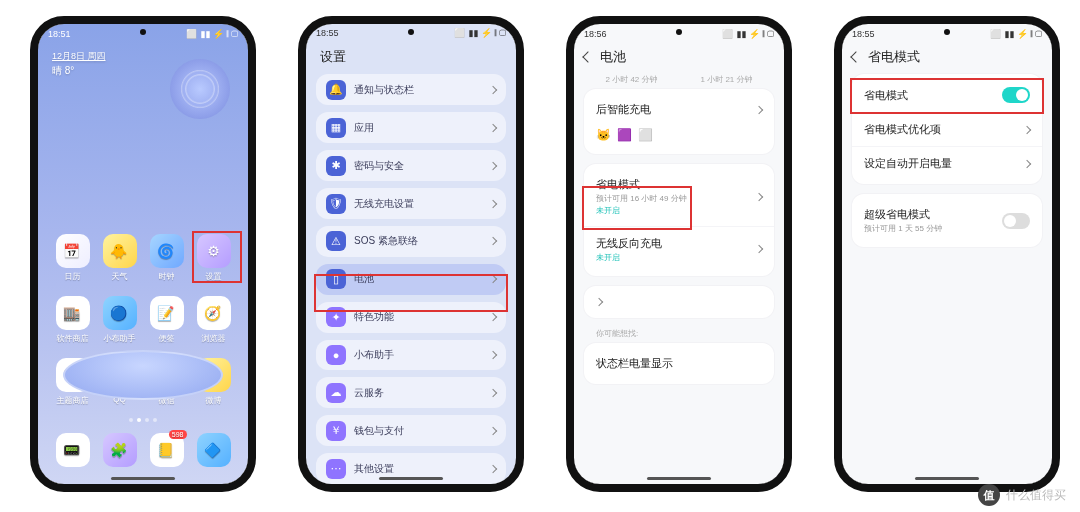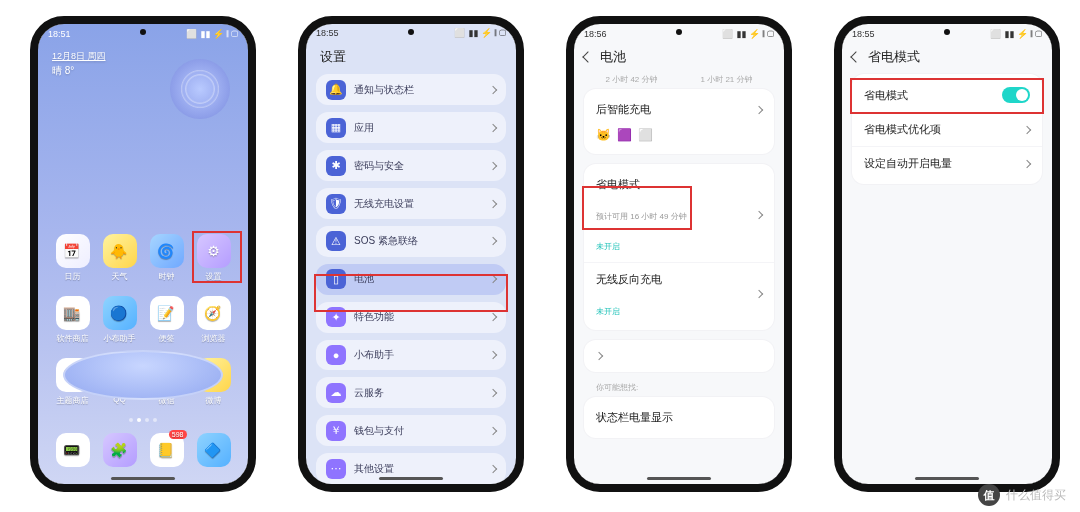--- a/index.html
+++ b/index.html
@@ -92,21 +92,21 @@
   .chev{width:6px;height:6px;border-right:1.5px solid #888;border-bottom:1.5px solid #888;transform:rotate(-45deg);}
 
   
   .header{display:flex;align-items:center;gap:8px;padding:4px 10px 8px;font-size:13px;color:#222;}
   .back{width:8px;height:8px;border-left:1.5px solid #444;border-bottom:1.5px solid #444;transform:rotate(45deg);}
   .card{margin:0 10px 10px;background:#fff;border-radius:12px;padding:4px 0;box-shadow:0 0 0 1px #f2f2f5;}
   .row{padding:9px 12px;display:flex;align-items:center;justify-content:space-between;gap:8px;}
   .row + .row{border-top:1px solid #f4f4f7;}
   .row .main{flex:1;}
   .row .t1{font-size:11px;color:#222;}
-  .row .t2{font-size:8px;color:#999;margin-top:20px;line-height:1.3;}
+  .row .t2{font-size:8px;color:#999;margin-top:2px;line-height:1.3;}
   .row .t2.teal{color:#1fc2b8;}
   .p3 .screen,.p4 .screen{background:#f7f8fa;}
   .toggle{width:28px;height:16px;border-radius:8px;background:#ddd;position:relative;flex:0 0 auto;}
   .toggle::after{content:"";position:absolute;top:2px;left:2px;width:12px;height:12px;border-radius:50%;background:#fff;}
   .toggle.on{background:#1fd6c9;}
   .toggle.on::after{left:auto;right:2px;}
   .smallhead{font-size:8px;color:#aaa;padding:0 22px 4px;}
   .emoji-row{display:flex;gap:6px;padding:2px 12px 8px;font-size:12px;}
   .topstats{display:flex;justify-content:space-around;font-size:8px;color:#aaa;padding:0 10px 4px;}
 
@@ -365,20 +365,29 @@
           </div>
           <div class="chev"></div>
         </div>
         <div class="row">
           <div class="main">
             <div class="t1">设定自动开启电量</div>
           </div>
           <div class="chev"></div>
         </div>
       </div>
+    <div class="card" id="p4c2">
+        <div class="row">
+          <div class="main">
+            <div class="t1">超级省电模式</div>
+            <div class="t2">预计可用 1 天 55 分钟</div>
+          </div>
+          <div class="toggle"></div>
+        </div>
+      </div>
     <div class="hl" style="top:54px;left:8px;right:8px;height:36px"></div>
   </div>
   <div class="navbar"></div>
 </div>
 
 <div class="watermark">
   <div class="logo">值</div>
   <span>什么值得买</span>
 </div>
 

